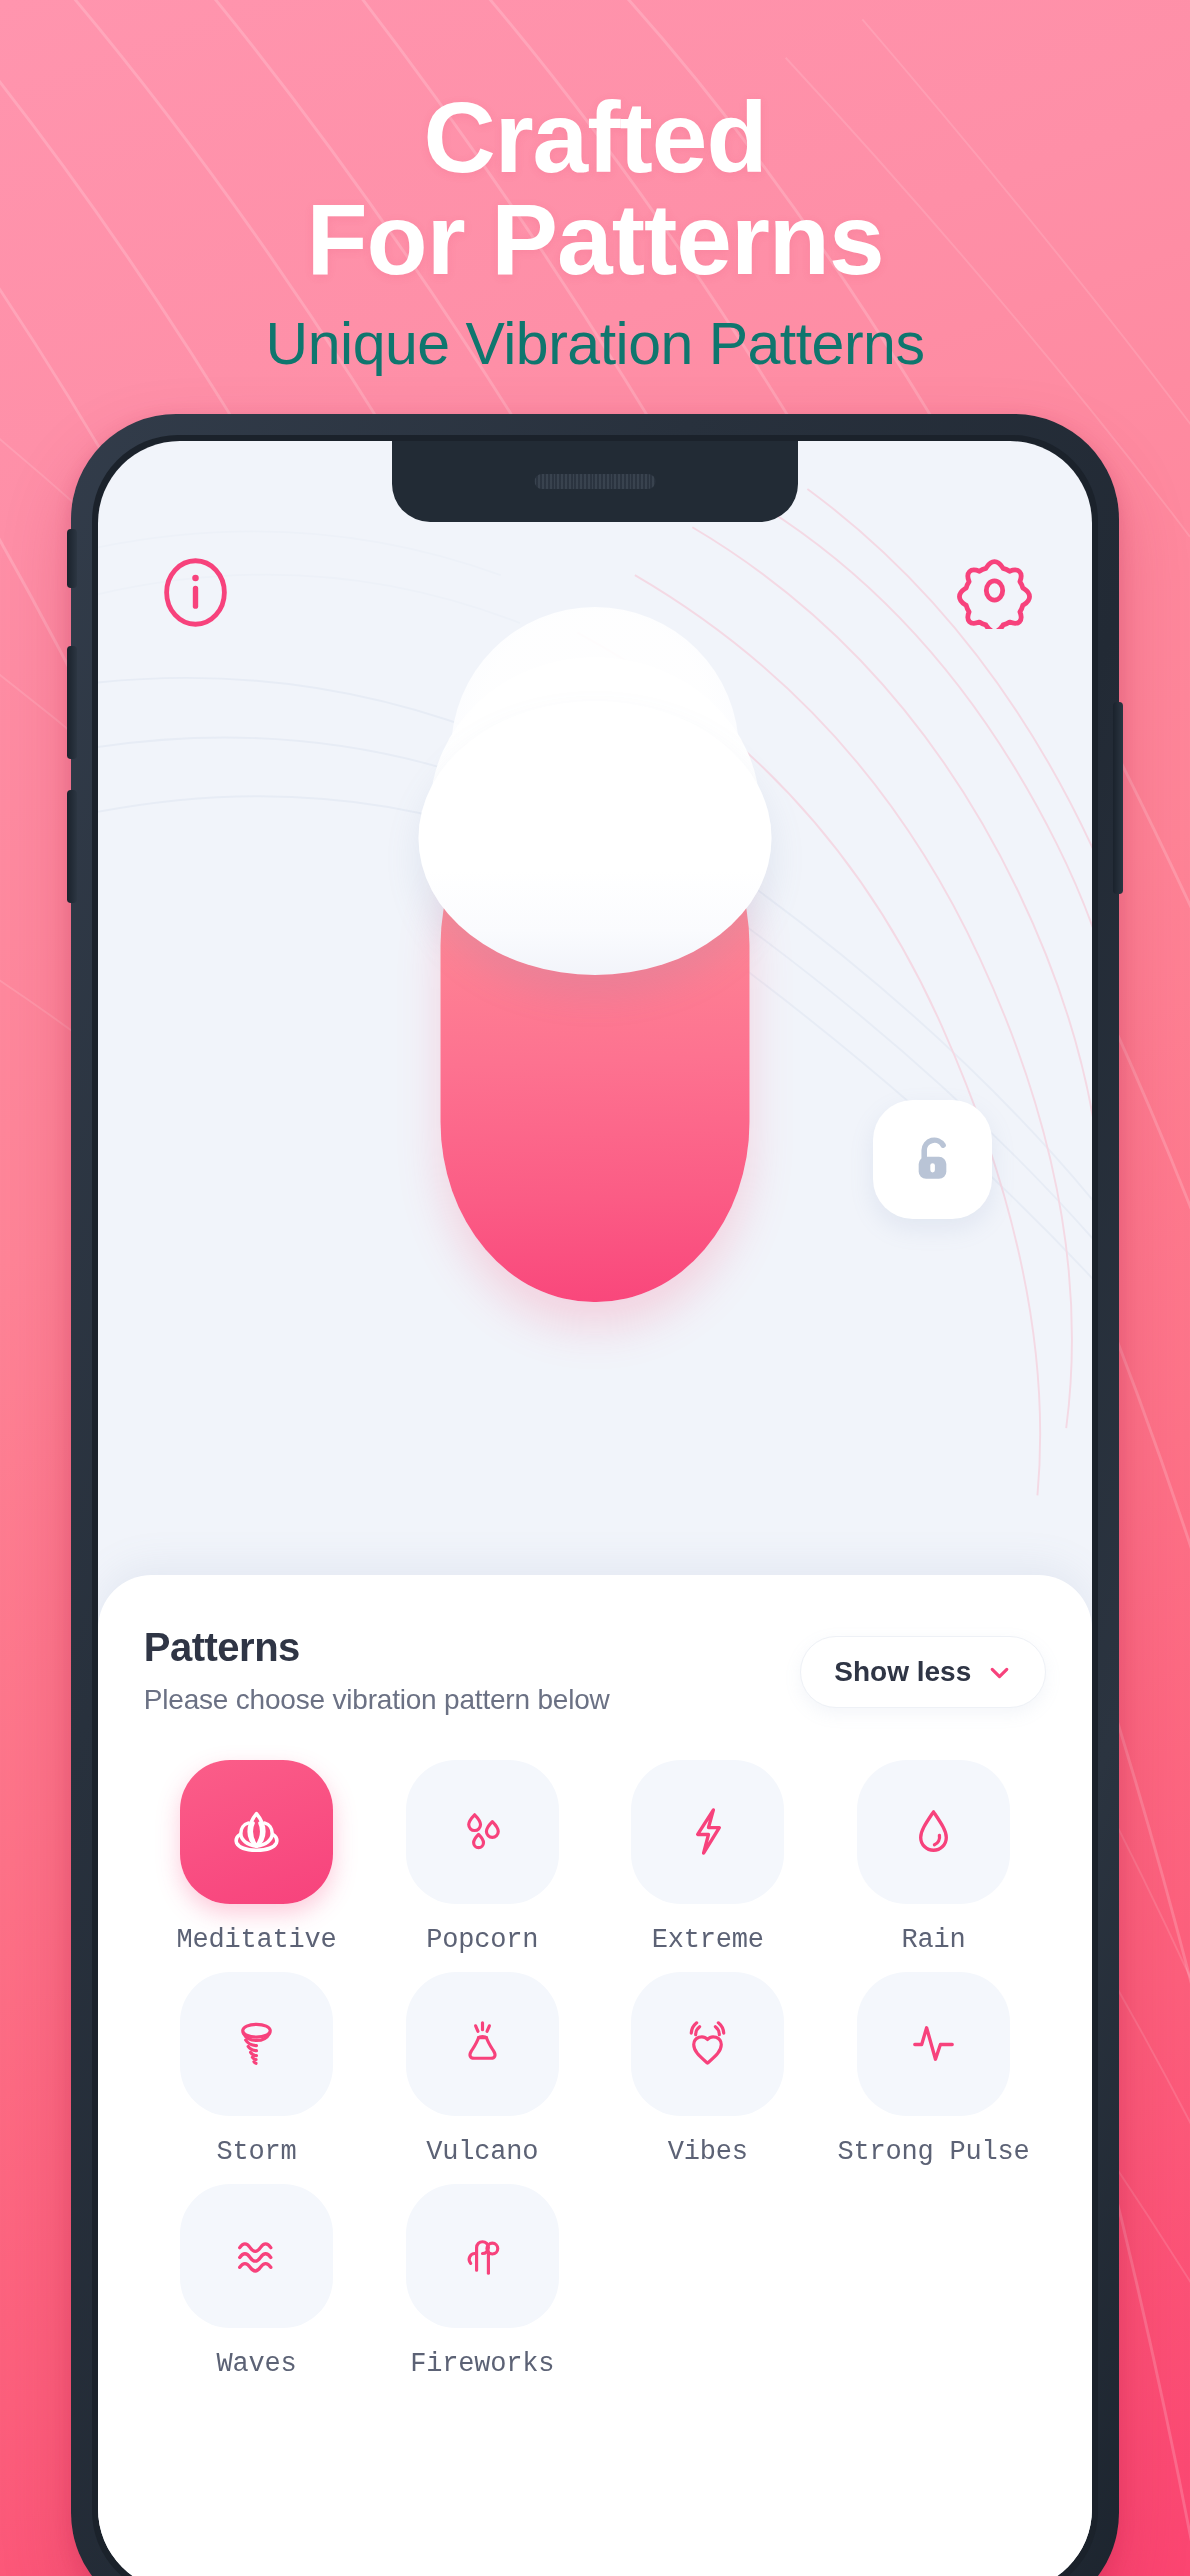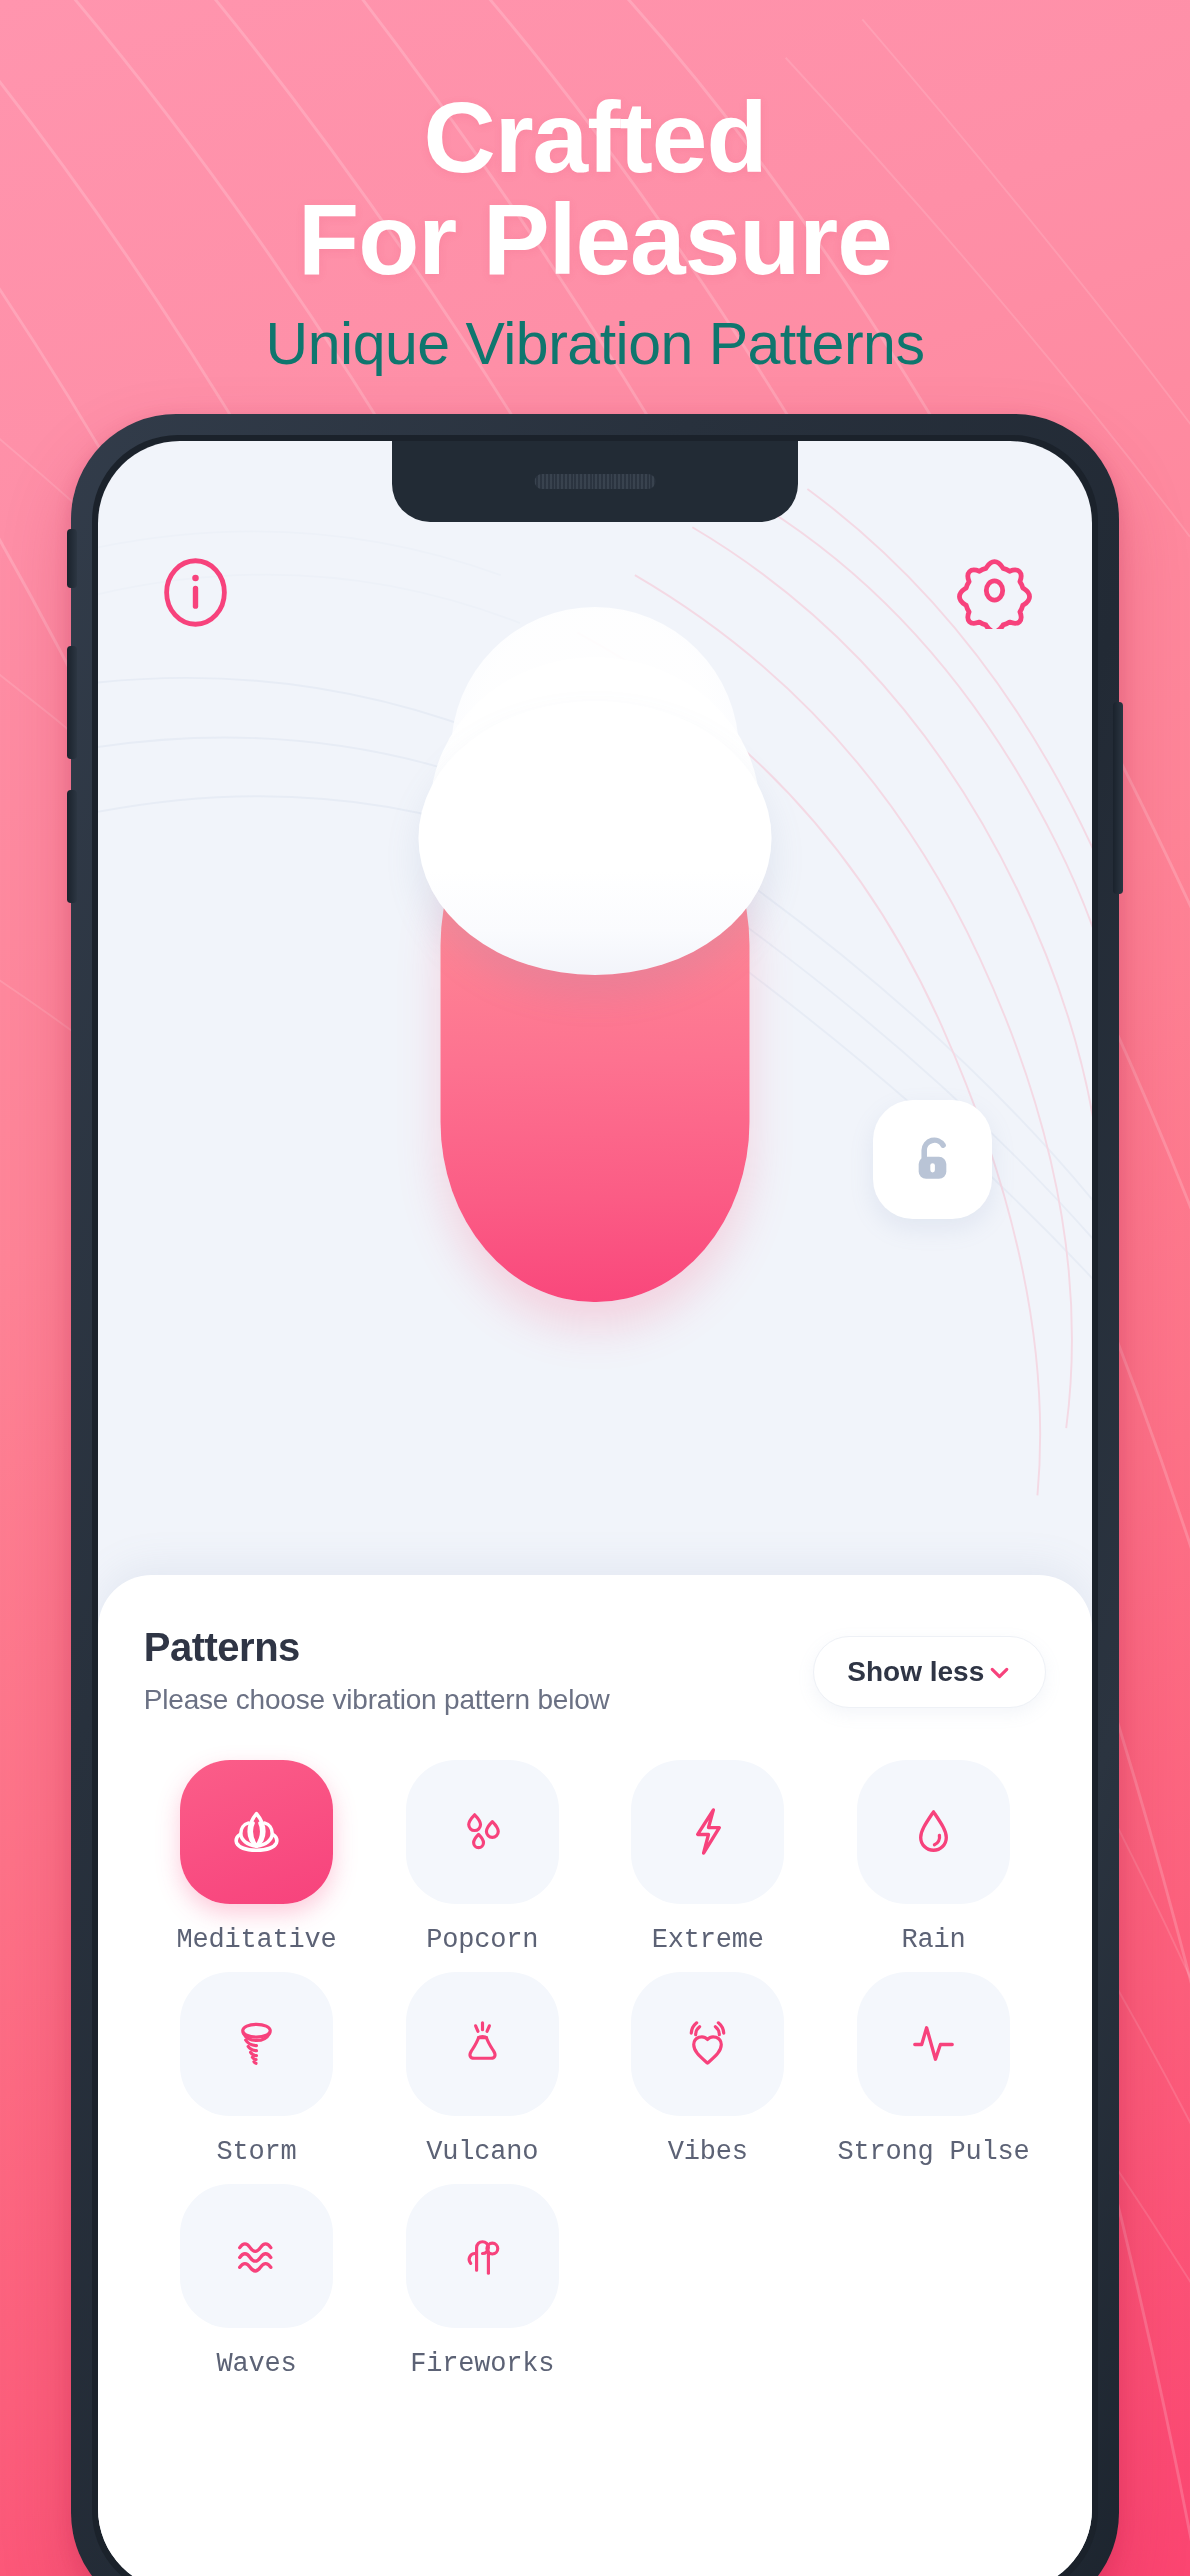--- a/index.html
+++ b/index.html
@@ -113,21 +113,21 @@
   .sheet {
     position:absolute; left:0; bottom:0; width:100%; height:1016px;
     background:#ffffff; border-top-left-radius:54px; border-top-right-radius:54px;
     box-shadow:0 -9.6px 38px rgba(120,140,180,.10); z-index:25;
     padding:50px 46px 0 46px;
   }
   .sheet-head { display:flex; align-items:center; justify-content:space-between; }
   .sheet-title { font-size:40px; font-weight:bold; color:#2F3545; letter-spacing:-0.5px; }
   .sheet-sub { font-size:28px; color:#6B7184; margin-top:13.4px; letter-spacing:-0.2px; }
   .show-less {
-    display:flex; align-items:center; gap:3px;
+    display:flex; align-items:center; gap:16px;
     background:#ffffff; border:1px solid #EEF1F6; border-radius:38px;
     padding:19px 33px; margin-top:3.8px;
     box-shadow:0 5.8px 17px rgba(140,160,200,.10);
   }
   .show-less-label { font-size:28px; font-weight:bold; color:#2F3545; }
 
   
   .grid { margin-top:44px; display:grid; grid-template-columns:repeat(4,1fr); row-gap:17px; }
   .cell { display:flex; flex-direction:column; align-items:center;font-family:Liberation Mono, monospace; }
   .tile {
@@ -158,21 +158,21 @@
       <path d="M-200,900 Q300,1180 740,1700 T1460,2760"></path>
       <path d="M820,60 Q1060,320 1242,560"></path>
       <path d="M900,20 Q1140,300 1300,520"></path>
     </g>
   </svg>
 </div>
 
 <div class="hero">
   <h1>
     <span>Crafted</span>
-    <span class="l2">For Pleasure</span>
+    <span class="l2">For Patterns</span>
   </h1>
   <h2>Unique Vibration Patterns</h2>
 </div>
 
 <div class="phone">
 
   <div class="btn-side btn-mute"></div>
   <div class="btn-side btn-volup"></div>
   <div class="btn-side btn-voldn"></div>
   <div class="btn-side btn-power"></div>

